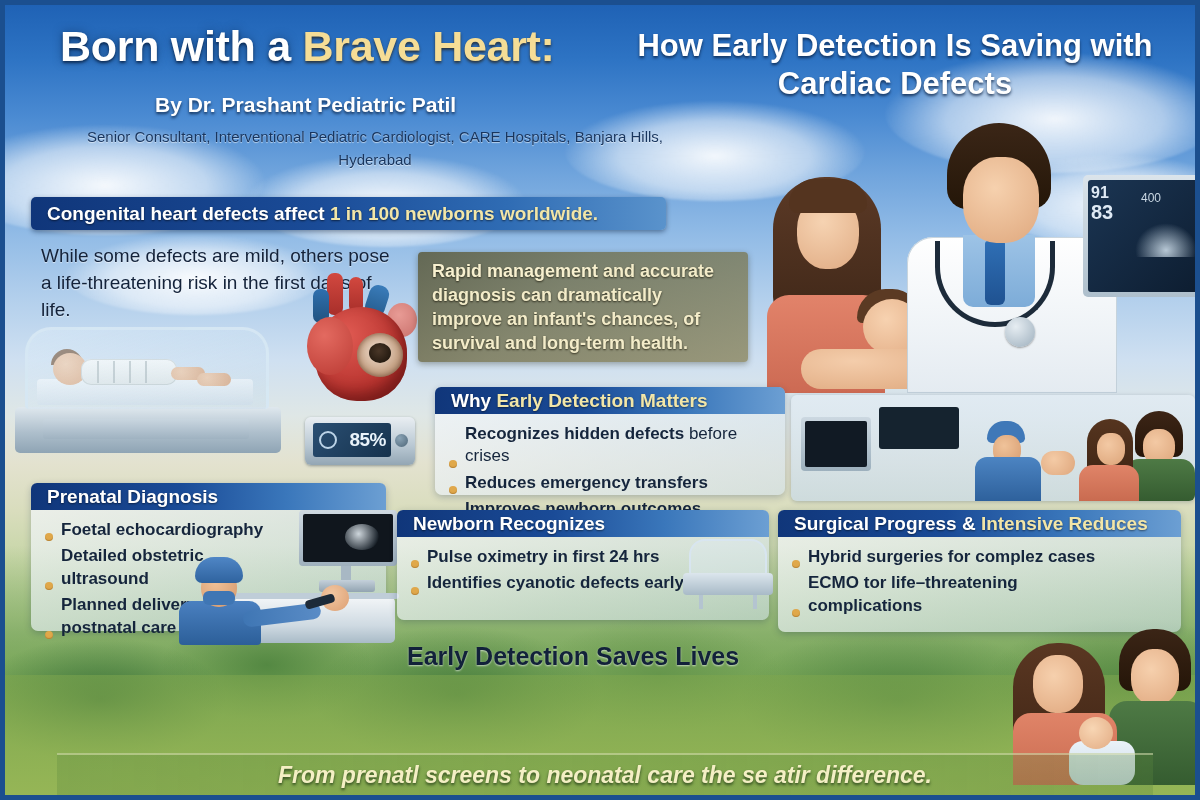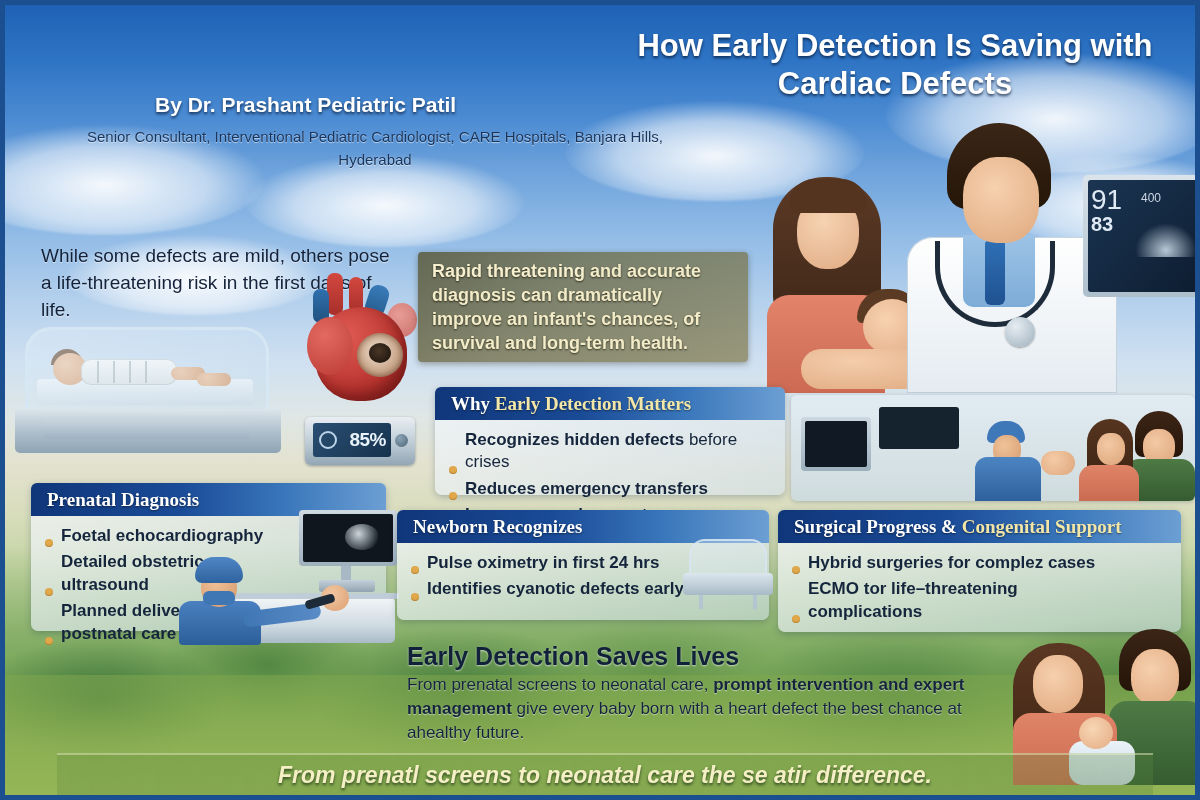--- a/index.html
+++ b/index.html
@@ -82,23 +82,23 @@
     text-shadow:0 1px 2px rgba(0,0,0,.55); white-space:nowrap;
   }
   .banner .bhi{ color:#f2e6a8; }
 
   .panel{
     position:absolute; border-radius:7px;
     background:linear-gradient(145deg, rgba(244,247,250,.72) 0%, rgba(226,236,245,.62) 55%, rgba(210,226,240,.55) 100%);
     box-shadow:0 2px 7px rgba(10,35,70,.25);
   }
   .panel-head{
-    height:33px; border-radius:6px 6px 0 0;
+    height:27px; border-radius:6px 6px 0 0;
     background:linear-gradient(to right, #10367a 0%, #1a4b97 42%, #3a77bb 72%, #6c9fd3 100%);
-    display:flex; align-items:center;font-family:Liberation Serif, serif;
+    display:flex; align-items:center;
   }
   .panel-head .ptxt{
     font-size:19px; font-weight:bold; color:#ffffff; padding-left:16px;
     text-shadow:0 1px 2px rgba(0,0,0,.5); white-space:nowrap;
   }
   .panel-head .phi{ color:#f2e6a8; }
   .blist{ padding:9px 12px 6px 14px; }
   .brow{ display:flex; align-items:flex-end; margin-bottom:4px; }
   .bdot{
     width:8px; height:8px; border-radius:50%; background:#e0a84a;
@@ -318,21 +318,21 @@
   .baby2-hair{ position:absolute; left:90px; top:172px; width:64px; height:34px; border-radius:32px 32px 6px 6px;
     background:#5b3a23; }
   .baby2-body{ position:absolute; left:140px; top:196px; width:150px; height:66px; border-radius:16px;
     background:linear-gradient(to bottom,#eef3f8,#cfdce7); }
 
   .vmon{ position:absolute; left:316px; top:58px; width:124px; height:122px; border-radius:5px;
     background:linear-gradient(to bottom,#dbe4eb,#aebfcc); padding:5px; }
   .vmon-screen{ position:absolute; inset:5px; border-radius:3px;
     background:linear-gradient(135deg,#1b3553,#0d1d30); }
   .vmon-nums{ position:absolute; left:8px; top:10px; }
-  .vm1{ font-size:28px; font-weight:normal; color:#dfeaf5; line-height:1.05; }
+  .vm1{ font-size:16px; font-weight:bold; color:#dfeaf5; line-height:1.05; }
   .vm2{ font-size:20px; font-weight:bold; color:#dfeaf5; line-height:1.05; }
   .vm-500{ position:absolute; left:58px; top:16px; font-size:12px; color:#cad8e4; }
   .vmon-wave{ position:absolute; left:52px; top:48px; width:62px; height:34px;
     background:radial-gradient(ellipse at 50% 80%, rgba(212,228,240,.85), rgba(212,228,240,0) 70%); }
 
   
   #nicu-strip{ left:786px; top:390px; width:404px; height:106px; border-radius:6px;
     background:linear-gradient(to bottom, rgba(226,236,244,.80), rgba(200,218,232,.70));
     box-shadow:0 1px 4px rgba(20,45,75,.25); overflow:hidden; }
   .ns-mon{ position:absolute; left:10px; top:22px; width:70px; height:54px; border-radius:4px;
@@ -390,20 +390,23 @@
   <div class="cloud" style="left:-60px; top:120px; width:320px; height:110px;"></div>
   <div class="cloud" style="left:240px; top:150px; width:280px; height:92px;"></div>
   <div class="cloud" style="left:560px; top:96px; width:300px; height:100px;"></div>
   <div class="cloud" style="left:880px; top:48px; width:340px; height:120px;"></div>
   <div class="cloud" style="left:980px; top:150px; width:260px; height:90px;"></div>
   <div class="cloud" style="left:60px; top:230px; width:260px; height:80px;"></div>
   <div class="foliage"></div>
   <div class="grass-band"></div>
 
   <div class="header">
+    <div class="title-wrap">
+      <div class="title-line1"><span>Born with a </span><span class="title-accent">Brave Heart:</span></div>
+    </div>
     <div class="title-right">How Early Detection Is Saving with Cardiac Defects</div>
     <div class="byline">By Dr. Prashant Pediatric Patil</div>
     <div class="credentials">Senior Consultant, Interventional Pediatric Cardiologist, CARE Hospitals, Banjara Hills, Hyderabad</div>
   </div>
 
   <div class="art" id="family-scene">
     <div class="mom-hair"></div>
     <div class="mom-face"></div>
     <div class="mom-hair-front"></div>
     <div class="mom-shirt"></div>
@@ -422,20 +425,23 @@
       <div class="vmon-screen"></div>
       <div class="vmon-nums">
         <div class="vm1">91</div>
         <div class="vm2">83</div>
       </div>
       <div class="vm-500">400</div>
       <div class="vmon-wave"></div>
     </div>
   </div>
 
+  <div class="banner" id="stat-banner">
+    <div class="btxt"><span>Congenital heart defects affect </span><span class="bhi">1 in 100</span><span class="bhi"> newborns worldwide.</span></div>
+  </div>
 
   <div id="mild-text">While some defects are mild, others pose a life-threatening risk in the first days of life.</div>
 
   <div class="art" id="incubator">
     <div class="inc-base">
         <div class="inc-drawer"></div>
       </div>
     <div class="inc-mat"></div>
     <div class="baby-hair"></div>
     <div class="baby-head"></div>
@@ -464,21 +470,21 @@
   <div class="art" id="spo2">
     <div class="spo2-case"></div>
     <div class="spo2-screen">
       <div class="spo2-icon"></div>
       <div class="spo2-val">85%</div>
     </div>
     <div class="spo2-knob"></div>
   </div>
 
   <div id="rapid-box">
-    <div class="rtxt"><span class="rb">Rapid threatening</span><span> and accurate diagnosis can dramatically improve an infant's chances, of survival and long-term health.</span></div>
+    <div class="rtxt"><span class="rb">Rapid management</span><span> and accurate diagnosis can dramatically improve an infant's chances, of survival and long-term health.</span></div>
   </div>
 
   <div class="art" id="nicu-strip">
     <div class="ns-mon">
         <div class="ns-mon-in"></div>
       </div>
     <div class="ns-mon2">
         <div class="ns-red"></div>
       </div>
     <div class="ns-nurse-cap"></div>
@@ -569,21 +575,21 @@
     </div>
   </div>
   <div class="art" id="nb-equip">
     <div class="nbq-dome"></div>
     <div class="nbq-base"></div>
     <div class="nbq-legs"></div>
   </div>
 
   <div class="panel" id="surgical-panel">
     <div class="panel-head">
-      <div class="ptxt"><span>Surgical Progress &amp; </span><span class="phi">Congenital Support</span></div>
+      <div class="ptxt"><span>Surgical Progress &amp; </span><span class="phi">Intensive Reduces</span></div>
     </div>
     <div class="blist">
       <div class="brow">
           <div class="bdot"></div>
           <div class="btext">Hybrid surgeries for complez cases</div>
         </div>
       <div class="brow">
           <div class="bdot"></div>
           <div class="btext" style="width:225px;">ECMO tor life–threatening complications</div>
         </div>
@@ -595,19 +601,18 @@
     <div class="f2-dad-hair"></div>
     <div class="f2-dad-face"></div>
     <div class="f2-dad-shirt"></div>
     <div class="f2-mom-face"></div>
     <div class="f2-mom-shirt"></div>
     <div class="f2-baby-body"></div>
     <div class="f2-baby-head"></div>
   </div>
 
   <div id="saves-title">Early Detection Saves Lives</div>
-  <div id="saves-body"><span class="lt">From prenatal screens to neonatal care, </span><span>prompt intervention and expert management</span><span class="lt"> give every baby born with a heart defect the best chance at ahealthy future.</span></div>
 
   <div id="footer-band">
     <div class="ftxt">From prenatl screens to neonatal care the se atir  difference.</div>
   </div>
 
 </div>
 
 </body></html>

